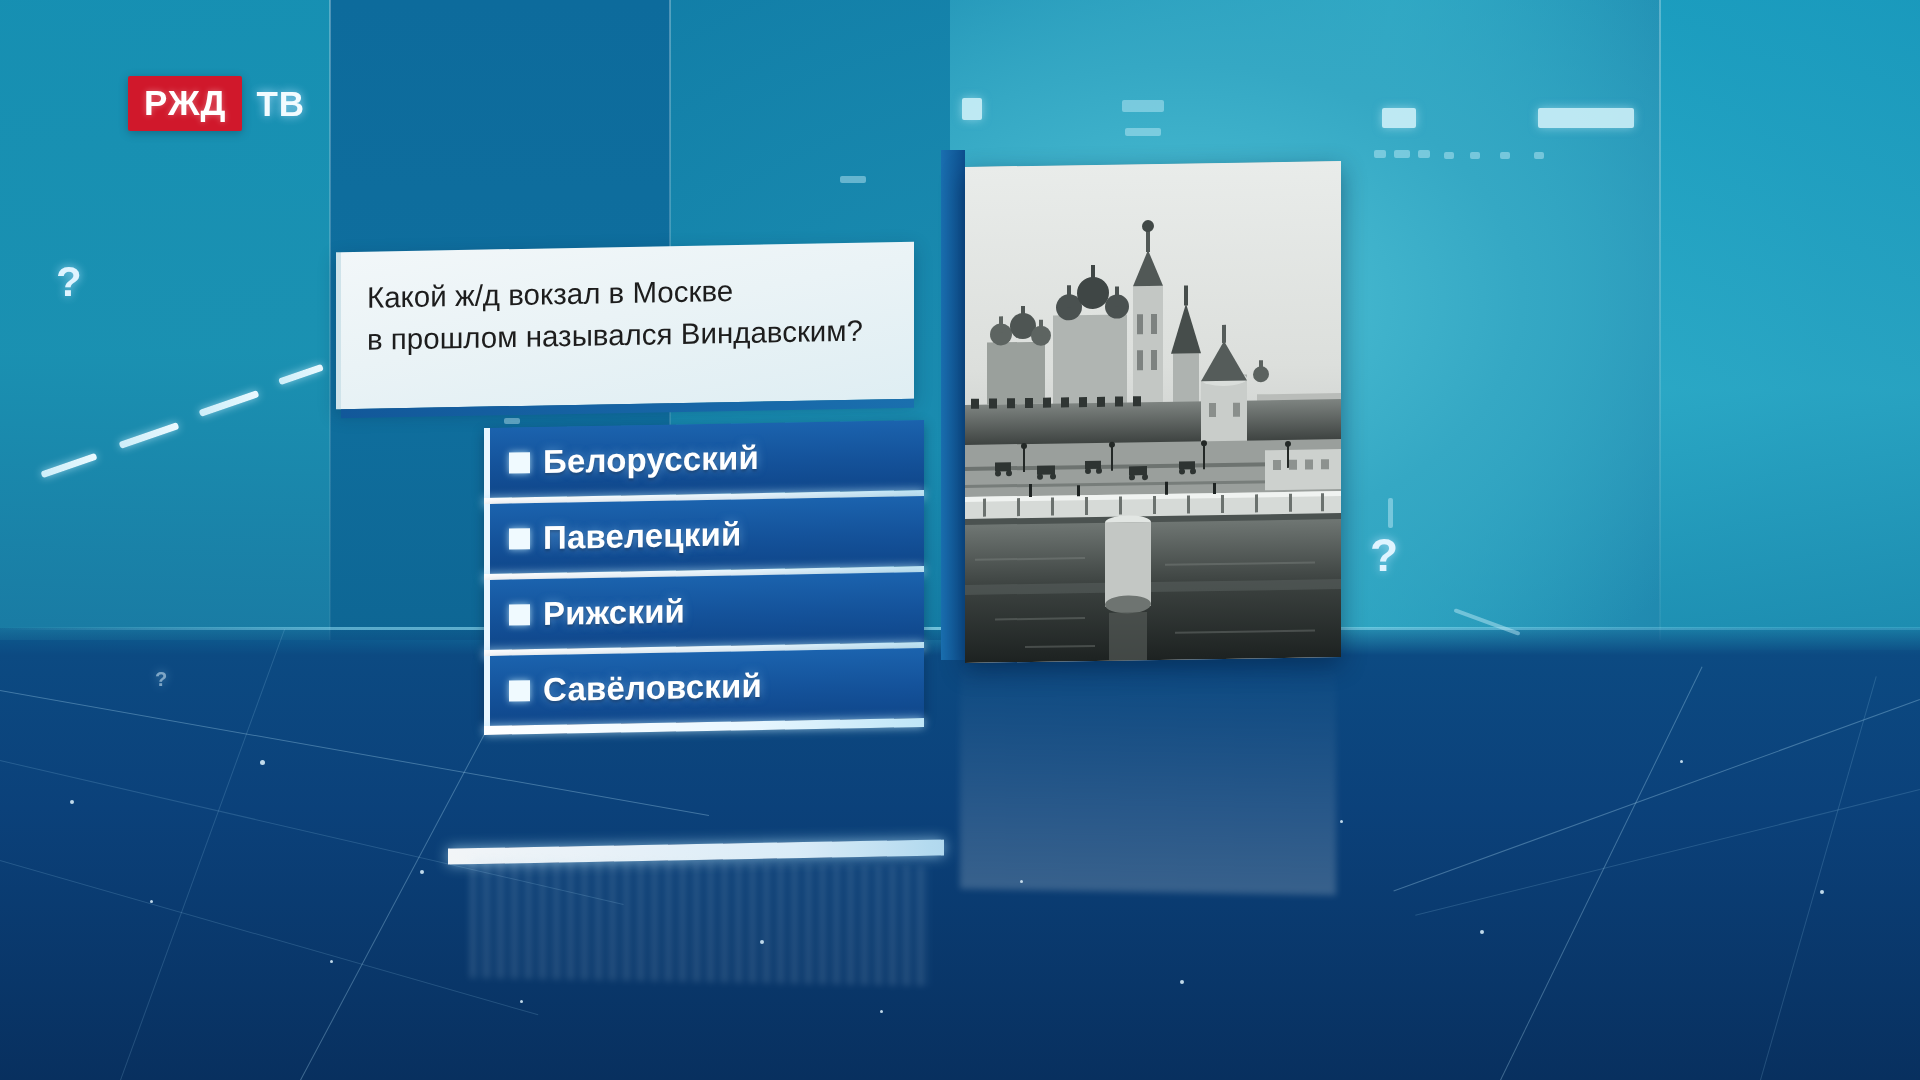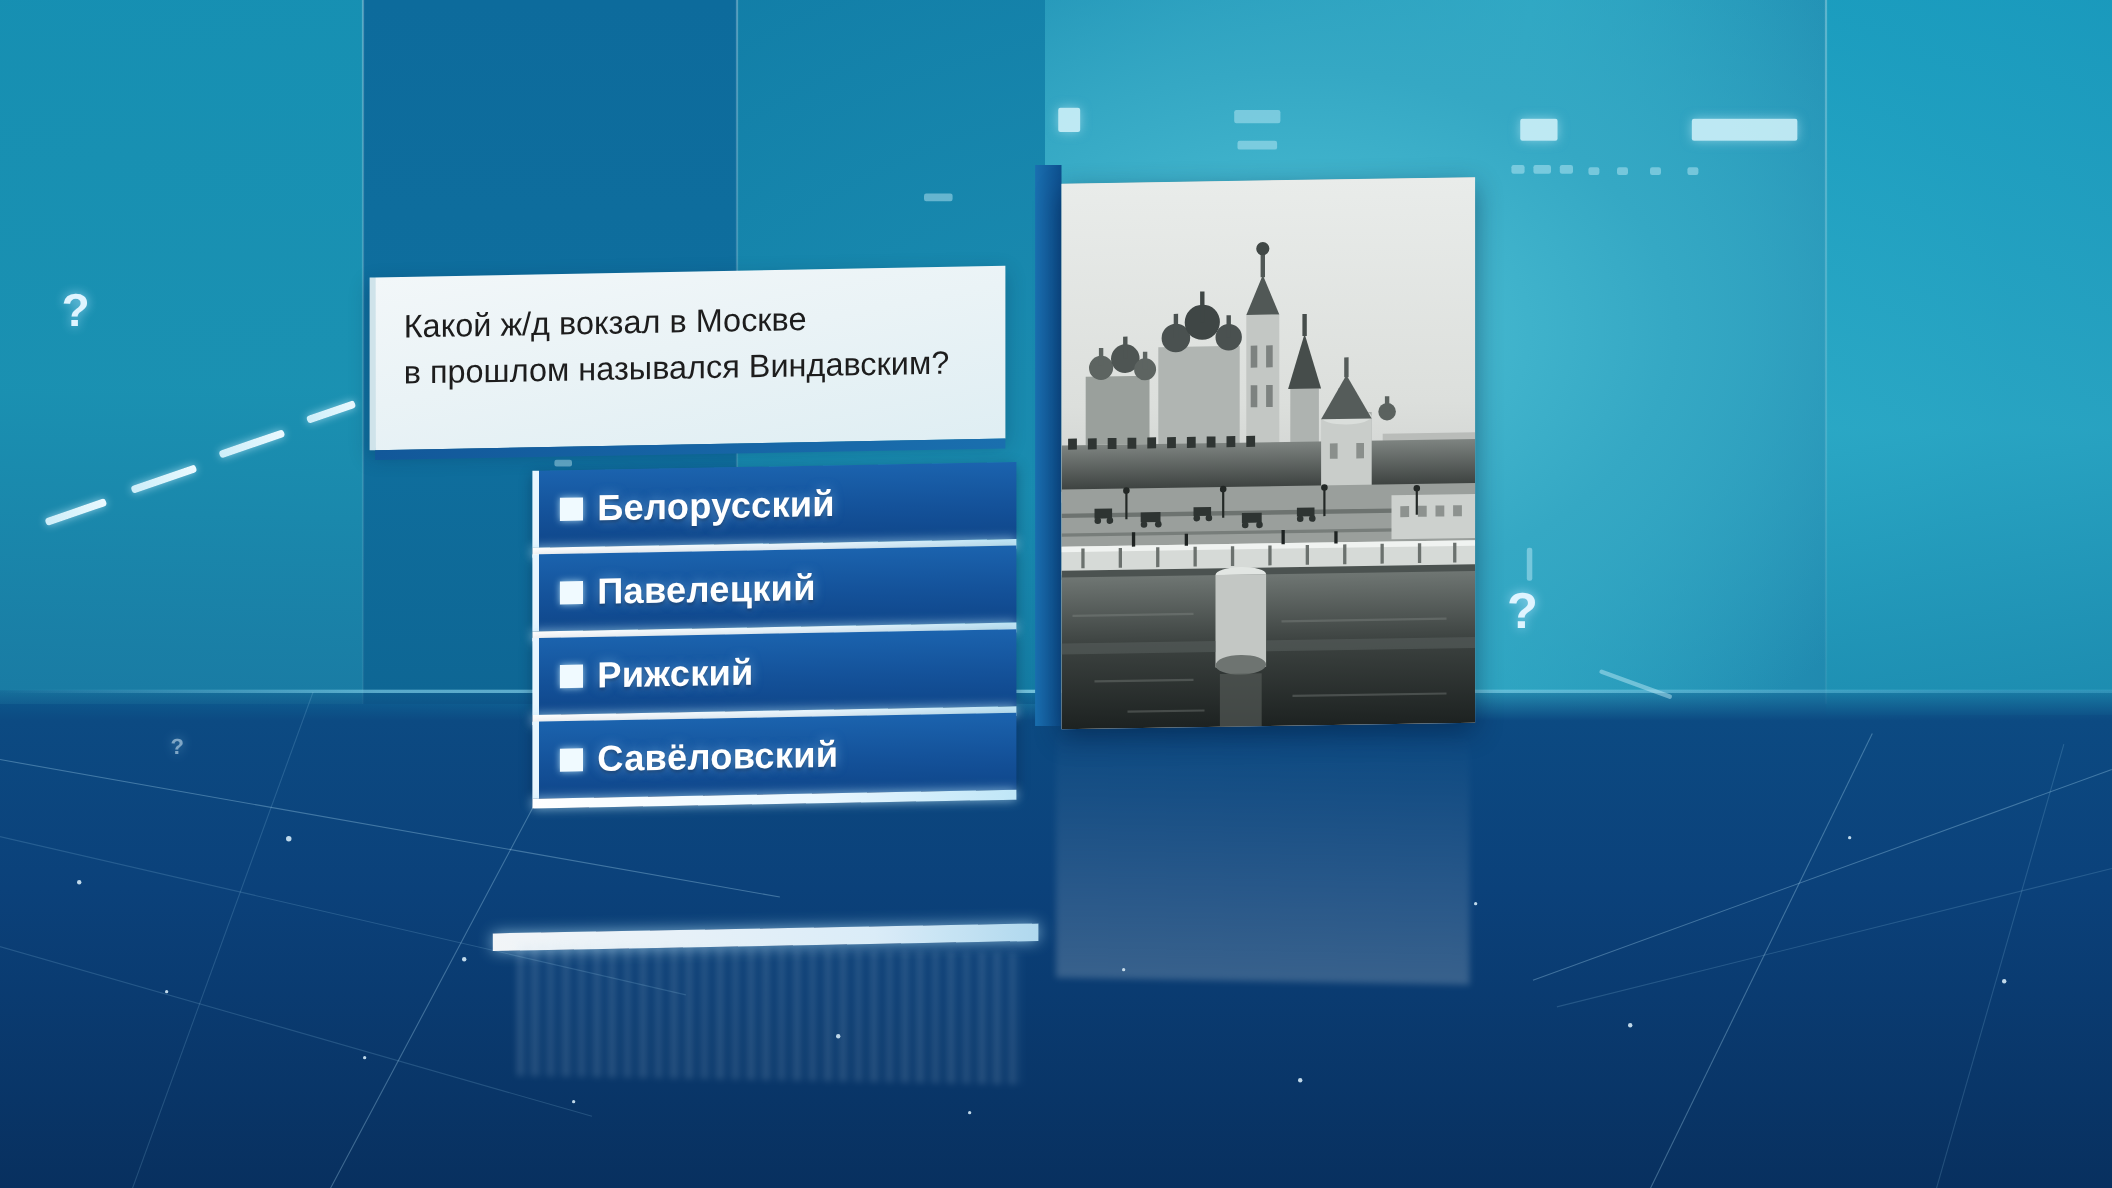--- a/index.html
+++ b/index.html
@@ -238,20 +238,26 @@
   <div class="deco dim" style="left:1470px; top:152px; width:10px; height:7px;"></div>
   <div class="deco dim" style="left:1500px; top:152px; width:10px; height:7px;"></div>
   <div class="deco dim" style="left:1534px; top:152px; width:10px; height:7px;"></div>
   <div class="deco dim" style="left:840px; top:176px; width:26px; height:7px;"></div>
   <div class="deco dim" style="left:438px; top:372px; width:16px; height:6px;"></div>
   <div class="deco dim" style="left:800px; top:376px; width:12px; height:6px;"></div>
   <div class="deco dim" style="left:504px; top:418px; width:16px; height:6px;"></div>
   <div class="deco dim" style="left:1388px; top:498px; width:5px; height:30px;"></div>
   <div class="deco dim" style="left:1452px; top:620px; width:70px; height:4px; transform:rotate(20deg);"></div>
 
+  <div class="logo">
+    <div class="logo-box">
+      <span>РЖД</span>
+    </div>
+    <div class="logo-tv">ТВ</div>
+  </div>
 
   <div class="qcard">
     <div class="qtext">
       <div>Какой ж/д вокзал в Москве</div>
       <div>в прошлом назывался Виндавским?</div>
     </div>
     <div class="edge-b"></div>
   </div>
 
   <div class="answers">

